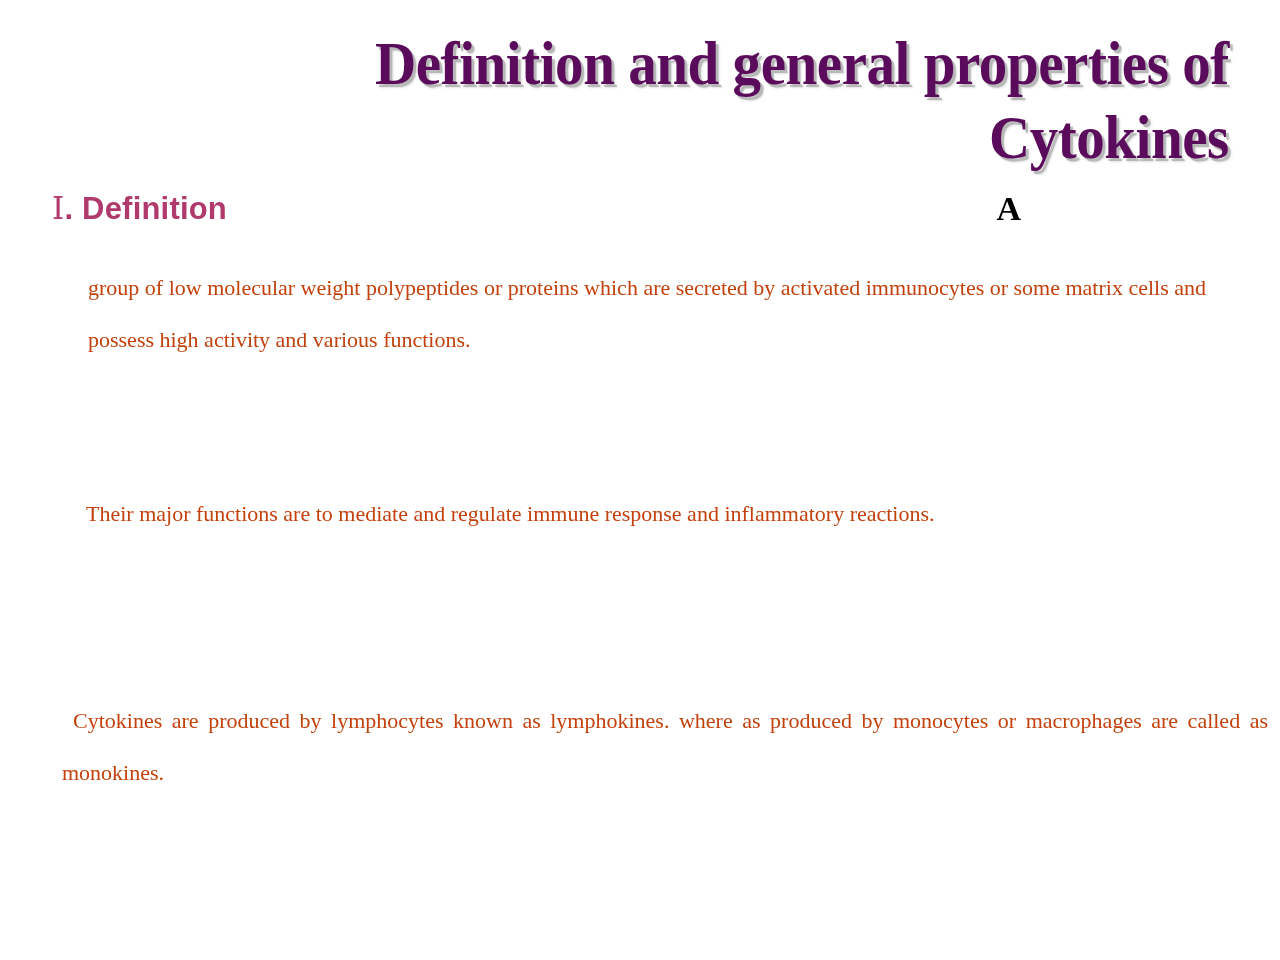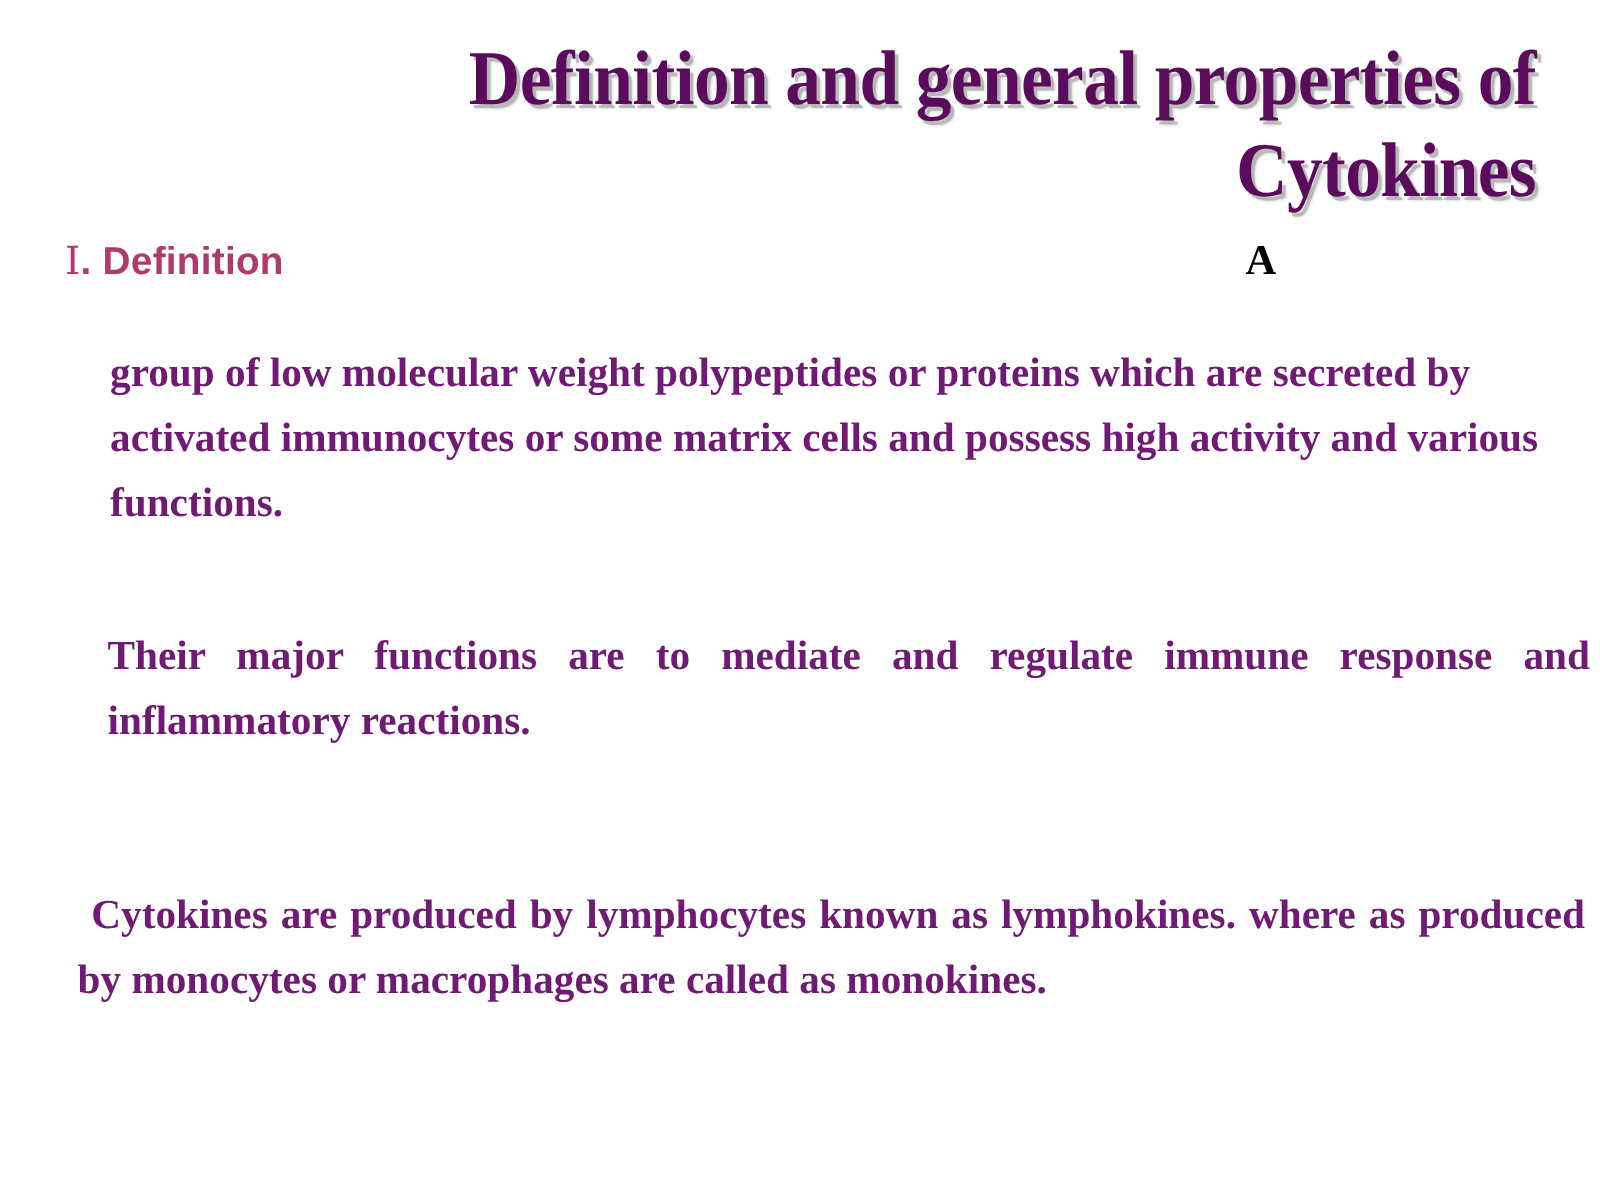--- a/index.html
+++ b/index.html
@@ -83,24 +83,24 @@
     font-family: "Liberation Serif", "DejaVu Serif", serif;
     font-weight: bold;
     font-size: 34px;
     line-height: 42px;
     color: #000000;
   }
 
   
   .para {
     position: absolute;
-    color: #701a75;
+    color: #c2410c;
     font-family: "Liberation Serif", "DejaVu Serif", serif;
-    font-weight: bold;
-    font-size: 33px;
+    font-weight: normal;
+    font-size: 22px;
     line-height: 52px;
   }
 
   #para-definition {
     top: 240px;
     left: 88px;
     width: 1170px;
     text-align: left;
   }
 

